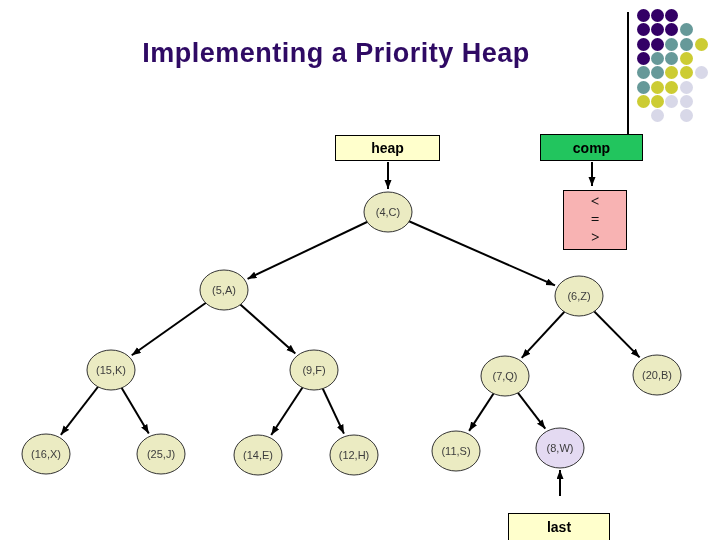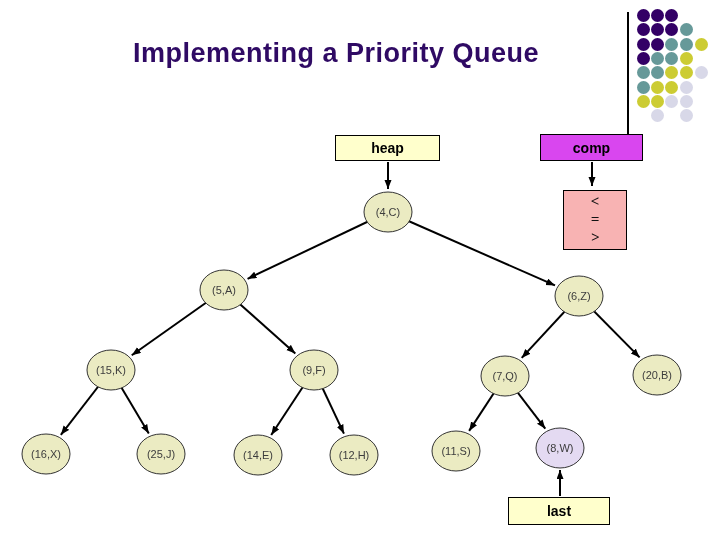--- a/index.html
+++ b/index.html
@@ -32,21 +32,21 @@
   .node-label{
     font-family:"Liberation Sans",sans-serif;font-size:11px;
   }
 </style>
 </head>
 <body>
 
 <div class="slide">
 
   <div class="title" style="color: rgb(47, 10, 100);">
-    <div>Implementing a Priority Queue</div>
+    <div>Implementing a Priority Heap</div>
   </div>
 
   <div class="deco-line"></div>
   <div id="deco">
       <div class="dot" style="left: 636.5px; top: 8.5px; background: rgb(51, 0, 102);"></div>
       <div class="dot" style="left: 650.5px; top: 8.5px; background: rgb(51, 0, 102);"></div>
       <div class="dot" style="left: 664.5px; top: 8.5px; background: rgb(51, 0, 102);"></div>
       <div class="dot" style="left: 636.5px; top: 22.5px; background: rgb(51, 0, 102);"></div>
       <div class="dot" style="left: 650.5px; top: 22.5px; background: rgb(51, 0, 102);"></div>
       <div class="dot" style="left: 664.5px; top: 22.5px; background: rgb(51, 0, 102);"></div>
@@ -71,21 +71,21 @@
       <div class="dot" style="left: 679.5px; top: 80.5px; background: rgb(216, 216, 232);"></div>
       <div class="dot" style="left: 636.5px; top: 94.5px; background: rgb(204, 204, 51);"></div>
       <div class="dot" style="left: 650.5px; top: 94.5px; background: rgb(204, 204, 51);"></div>
       <div class="dot" style="left: 664.5px; top: 94.5px; background: rgb(216, 216, 232);"></div>
       <div class="dot" style="left: 679.5px; top: 94.5px; background: rgb(216, 216, 232);"></div>
       <div class="dot" style="left: 650.5px; top: 108.5px; background: rgb(216, 216, 232);"></div>
       <div class="dot" style="left: 679.5px; top: 108.5px; background: rgb(216, 216, 232);"></div>
     </div>
 
   <div class="box box-heap" style="background: rgb(255, 255, 204);">heap</div>
-  <div class="box box-comp" style="background: #d946ef;">comp</div>
+  <div class="box box-comp" style="background: #22c55e;">comp</div>
 
   <div class="comparator" style="background: rgb(248, 179, 179);">
     <span>&lt;</span>
     <span>=</span>
     <span>&gt;</span>
   </div>
 
   <svg class="tree" id="tree-svg" width="720" height="540" viewBox="0 0 720 540">
       <defs>
         <marker id="arrow" markerUnits="userSpaceOnUse" markerWidth="10" markerHeight="8" refX="9" refY="3.5" orient="auto">
@@ -128,15 +128,15 @@
       <ellipse cx="258" cy="455" rx="24" ry="20" fill="#EBEBC2" stroke="#333333" stroke-width="1"></ellipse>
       <text x="258" y="459" text-anchor="middle" fill="#3D3D3D" class="node-label">(14,E)</text>
       <ellipse cx="354" cy="455" rx="24" ry="20" fill="#EBEBC2" stroke="#333333" stroke-width="1"></ellipse>
       <text x="354" y="459" text-anchor="middle" fill="#3D3D3D" class="node-label">(12,H)</text>
       <ellipse cx="456" cy="451" rx="24" ry="20" fill="#EBEBC2" stroke="#333333" stroke-width="1"></ellipse>
       <text x="456" y="455" text-anchor="middle" fill="#3D3D3D" class="node-label">(11,S)</text>
       <ellipse cx="560" cy="448" rx="24" ry="20" fill="#E4DAF2" stroke="#333333" stroke-width="1"></ellipse>
       <text x="560" y="452" text-anchor="middle" fill="#3D3D3D" class="node-label">(8,W)</text>
     </svg>
 
-  <div class="box box-last" style="background: rgb(255, 255, 204);">last</div>
+  <div class="box box-last" style="background: rgb(255, 255, 204); margin-top: 16px;">last</div>
 
 </div>
 
 </body></html>

